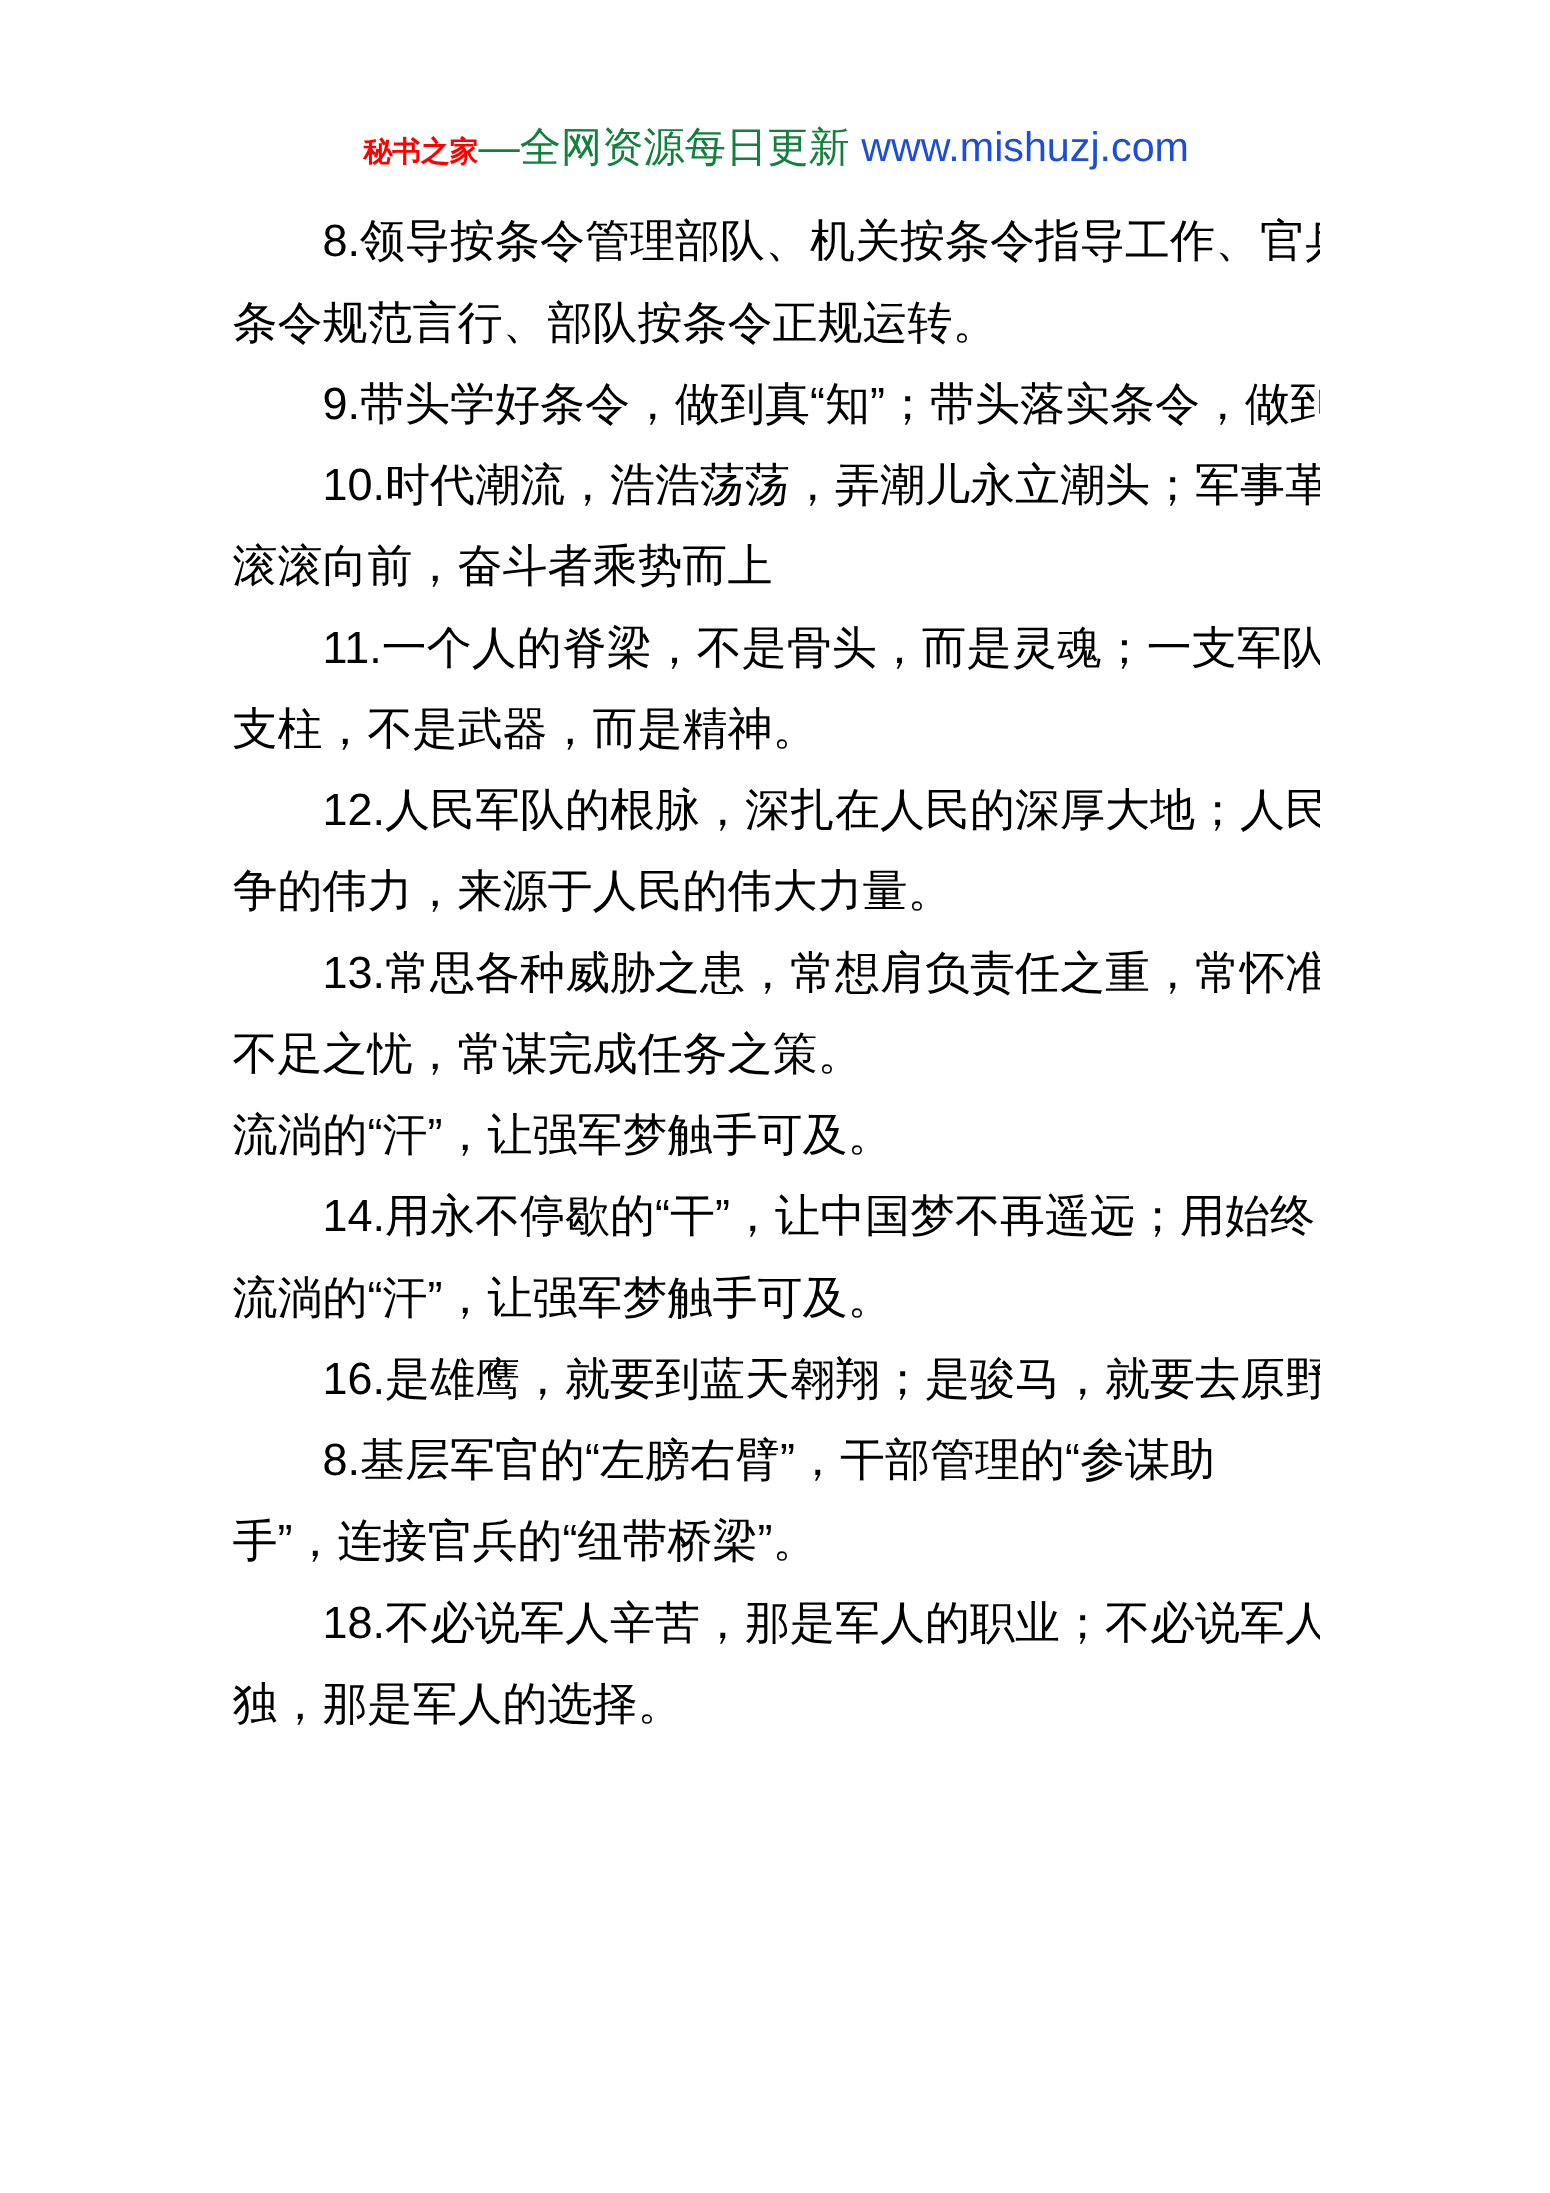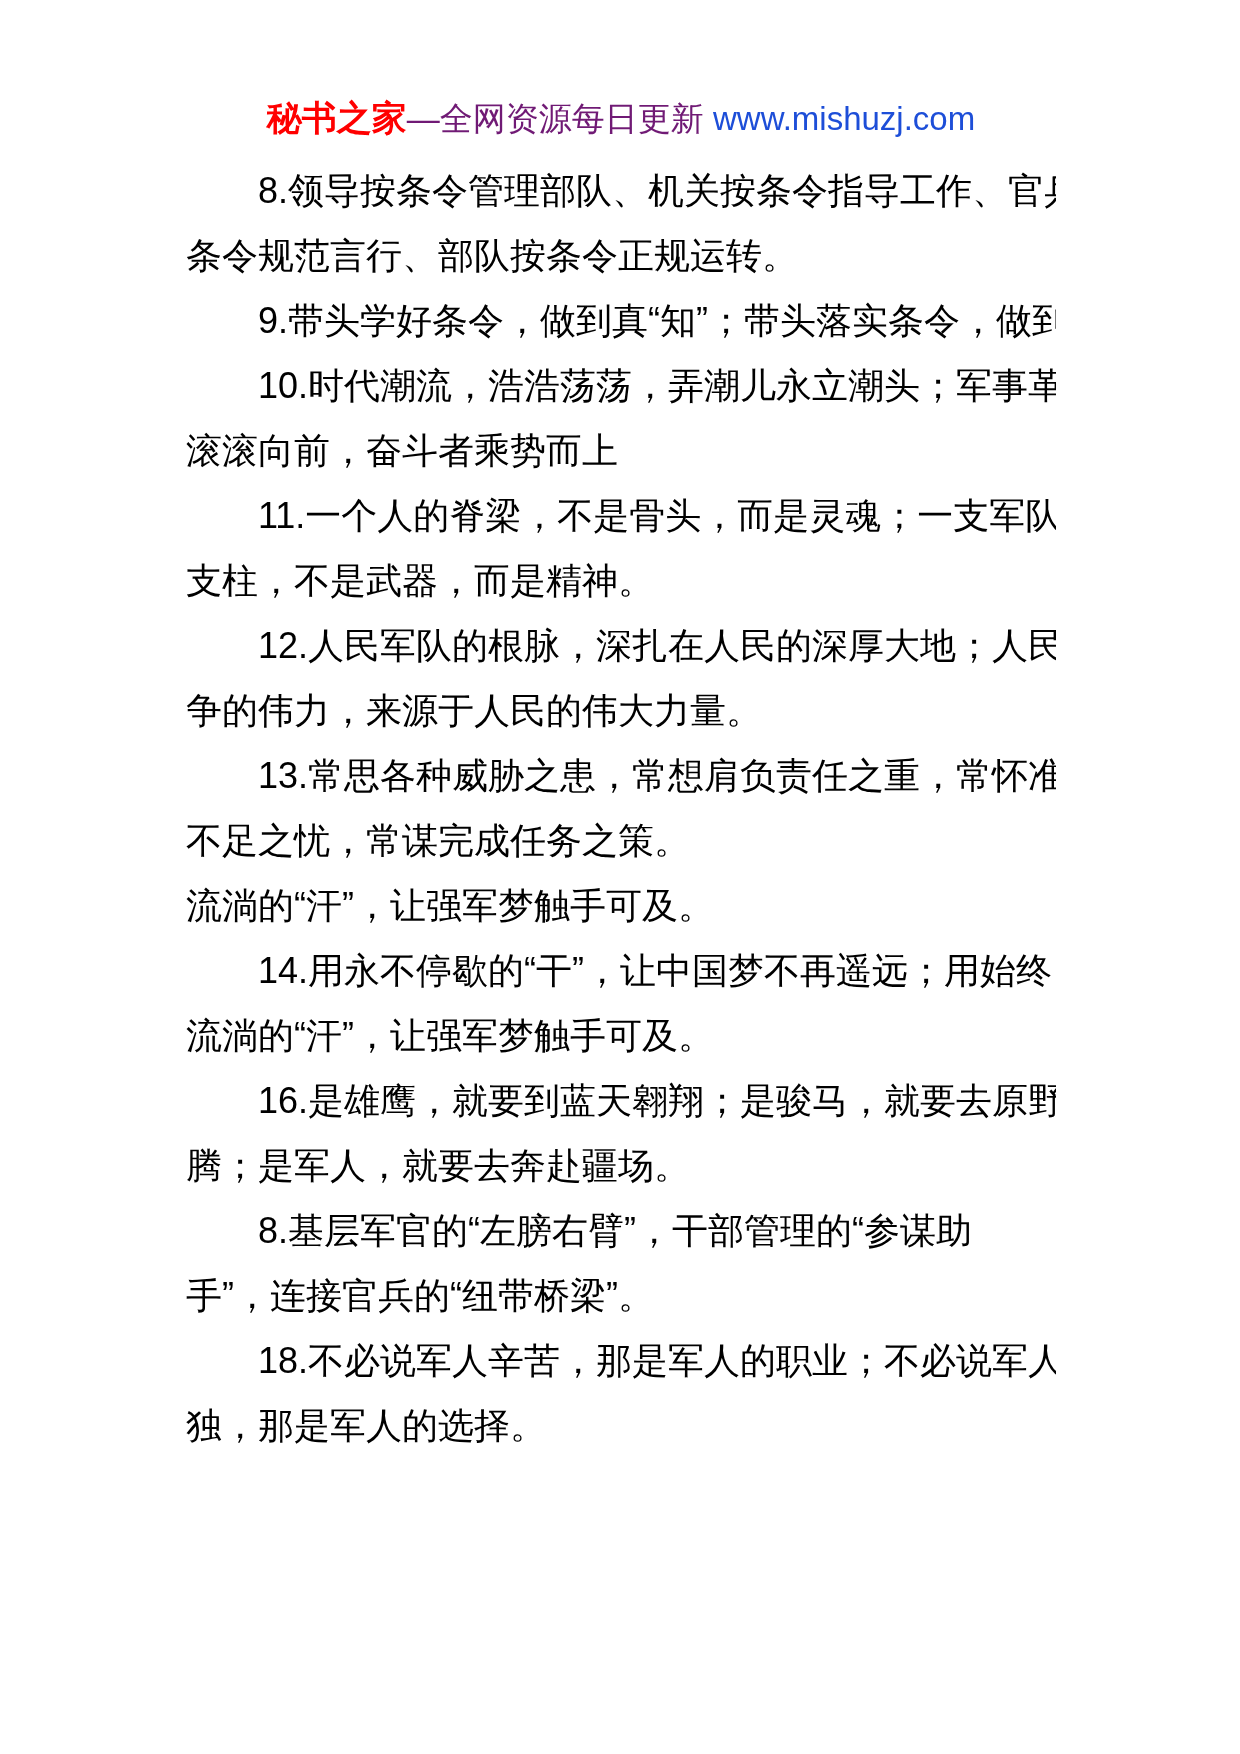--- a/index.html
+++ b/index.html
@@ -19,23 +19,23 @@
   }
   .doc-header {
     text-align: center;
     font-size: 33px;
     line-height: 46px;
     white-space: nowrap;
   }
   .brand {
     color: #ff0000;
     font-weight: bold;
-    font-size: 35px;
+    font-size: 23px;
   }
-  .tagline { color: #701a75; }
+  .tagline { color: #15803d; }
   .url { color: #1d4ed8; text-decoration: none; }
   .content { margin-top: 16px; }
   .line {
     height: 65px;
     line-height: 65px;
     font-size: 36px;
     white-space: nowrap;
     overflow: hidden;
   }
   .indent { padding-left: 72px; }
@@ -84,21 +84,20 @@
       <div class="line">流淌的“汗”，让强军梦触手可及。</div>
     </div>
 
     <div class="para">
       <div class="line indent">14.用永不停歇的“干”，让中国梦不再遥远；用始终</div>
       <div class="line">流淌的“汗”，让强军梦触手可及。</div>
     </div>
 
     <div class="para">
       <div class="line indent">16.是雄鹰，就要到蓝天翱翔；是骏马，就要去原野奔</div>
-      <div class="line">腾；是军人，就要去奔赴疆场。</div>
     </div>
 
     <div class="para">
       <div class="line indent">8.基层军官的“左膀右臂”，干部管理的“参谋助</div>
       <div class="line">手”，连接官兵的“纽带桥梁”。</div>
     </div>
 
     <div class="para">
       <div class="line indent">18.不必说军人辛苦，那是军人的职业；不必说军人孤</div>
       <div class="line">独，那是军人的选择。</div>

